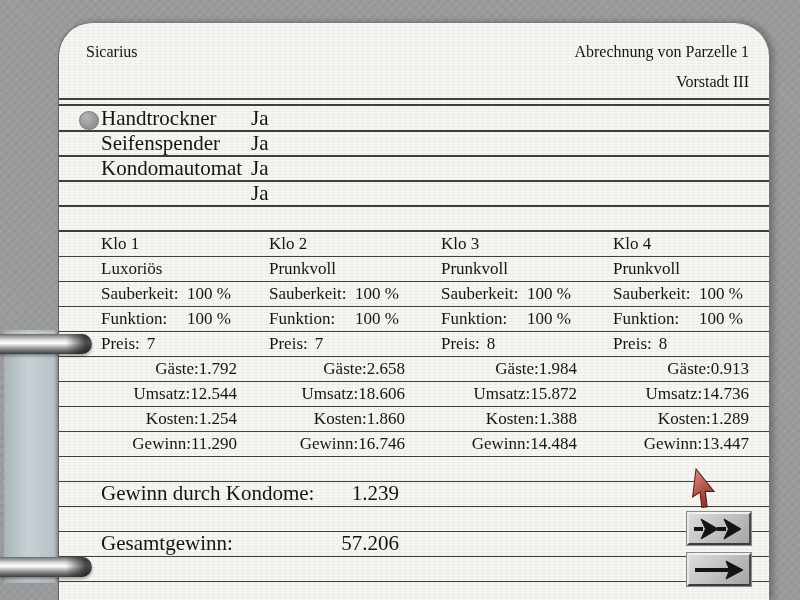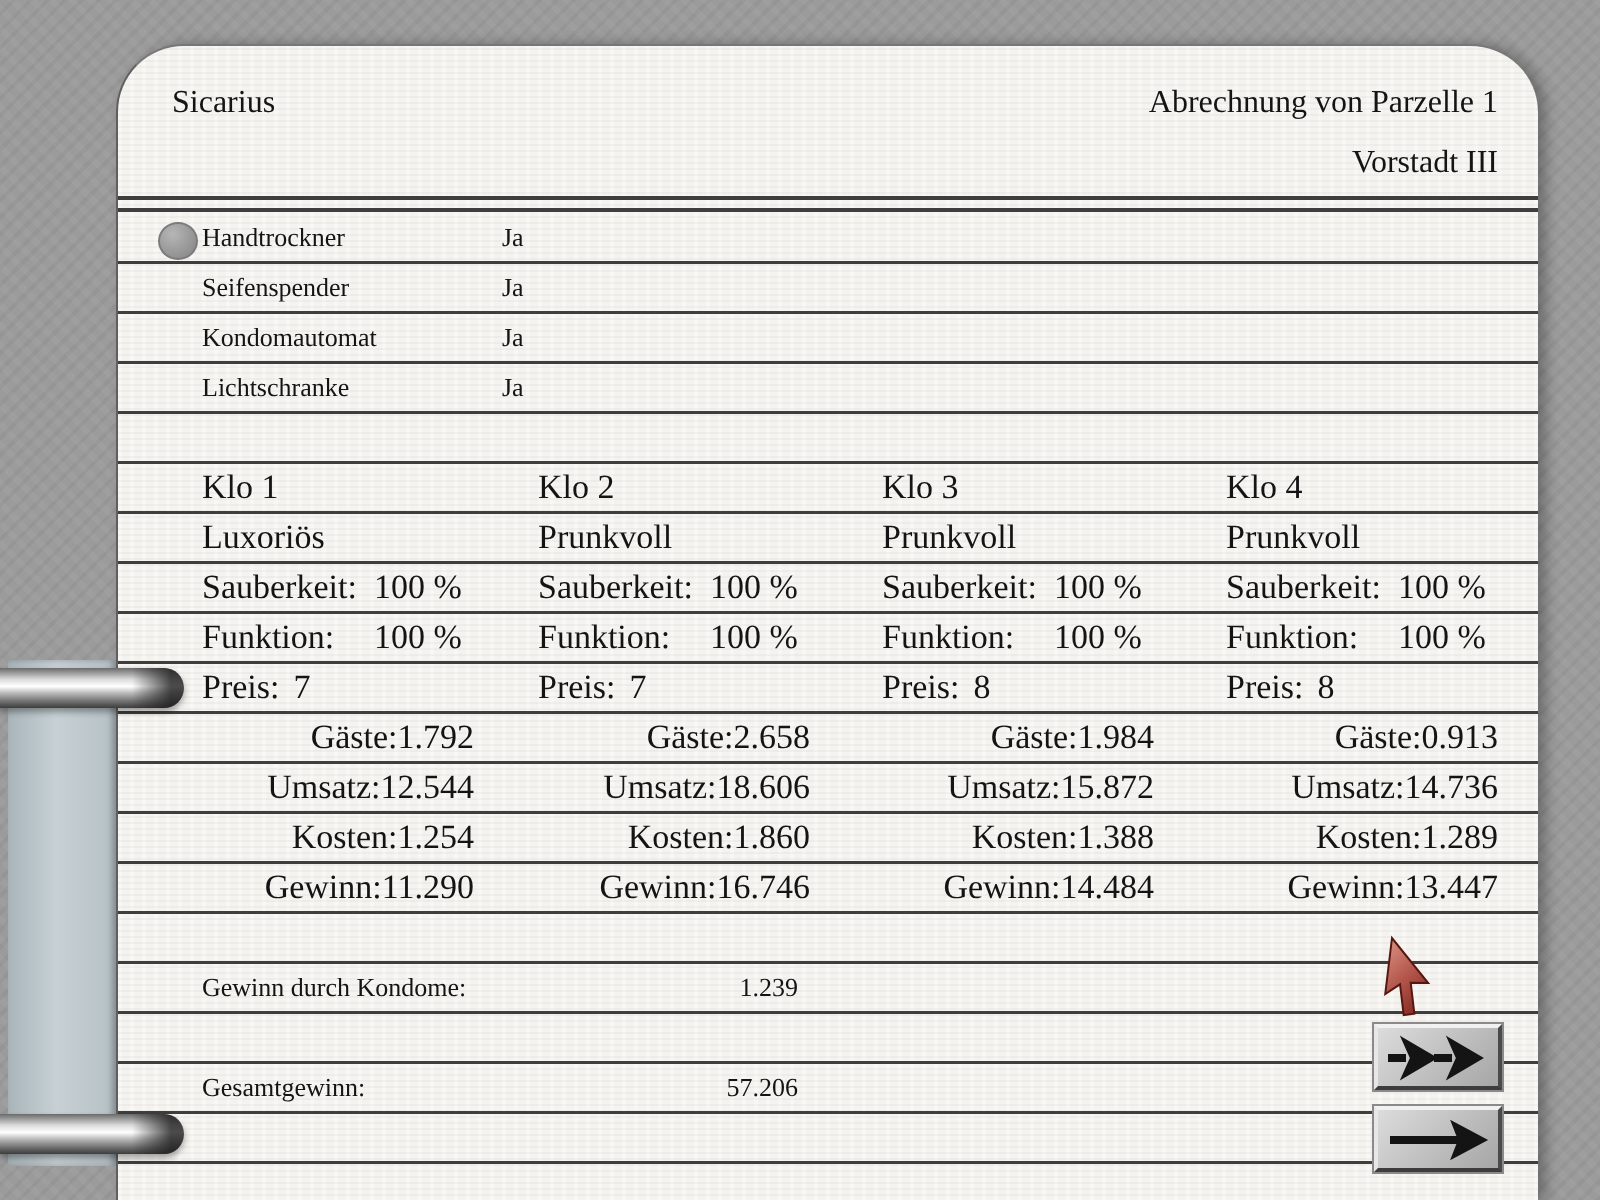--- a/index.html
+++ b/index.html
@@ -20,21 +20,21 @@
       repeating-linear-gradient(90deg, rgba(255,255,255,0.35) 0 2px, transparent 2px 6px);
     border-radius:34px 34px 0 0;
     border-left:1px solid #5f5f5f;border-top:1px solid #777;
     box-shadow:4px 0 7px rgba(0,0,0,0.30);
     z-index:1;}
   .rules{position:absolute;left:0;right:0;top:84px;bottom:0;
     background:repeating-linear-gradient(to bottom, transparent 0 23.5px, #3e3e3e 23.5px, #3e3e3e 25px);
     pointer-events:none;}
   .dline{position:absolute;left:0;right:0;height:2px;background:#3e3e3e;}
   .dline.a{top:75px;} .dline.b{top:81px;}
-  .t{position:absolute;height:25px;line-height:25px;font-size:13px;color:#141414;white-space:nowrap;}
+  .t{position:absolute;height:25px;line-height:25px;font-size:21px;color:#141414;white-space:nowrap;}
   .hdr{font-size:16px;}
   
   .eq-label{left:42px;}
   .eq-value{left:192px;}
   .bullet{position:absolute;left:20px;top:88px;width:18px;height:17px;border-radius:50%;
     background:radial-gradient(circle at 35% 30%, #b6b6b6, #8f8f8f 75%);
     border:1px solid #7c7c7c;}
   
   .kcol{position:absolute;top:208px;width:136px;}
   .kcol .row{position:relative;height:25px;line-height:25px;font-size:17px;color:#141414;white-space:nowrap;}
@@ -81,21 +81,20 @@
     <div class="t hdr" style="right:20px;top:46px;">Vorstadt III</div>
 
     <div class="bullet"></div>
 
     <div class="t eq-label" style="top:83px;">Handtrockner</div>
     <div class="t eq-value" style="top:83px;">Ja</div>
     <div class="t eq-label" style="top:108px;">Seifenspender</div>
     <div class="t eq-value" style="top:108px;">Ja</div>
     <div class="t eq-label" style="top:133px;">Kondomautomat</div>
     <div class="t eq-value" style="top:133px;">Ja</div>
-    <div class="t eq-label" style="top:158px;">Lichtschranke</div>
     <div class="t eq-value" style="top:158px;">Ja</div>
 
     <div class="kcol c1">
       <div class="row">Klo 1</div>
       <div class="row">Luxoriös</div>
       <div class="row"><span class="lab">Sauberkeit:</span><span>100 %</span></div>
       <div class="row"><span class="lab">Funktion:</span><span>100 %</span></div>
       <div class="row"><span class="inline-gap">Preis:</span><span>7</span></div>
       <div class="row flexrow">
           <span>Gäste:</span>

